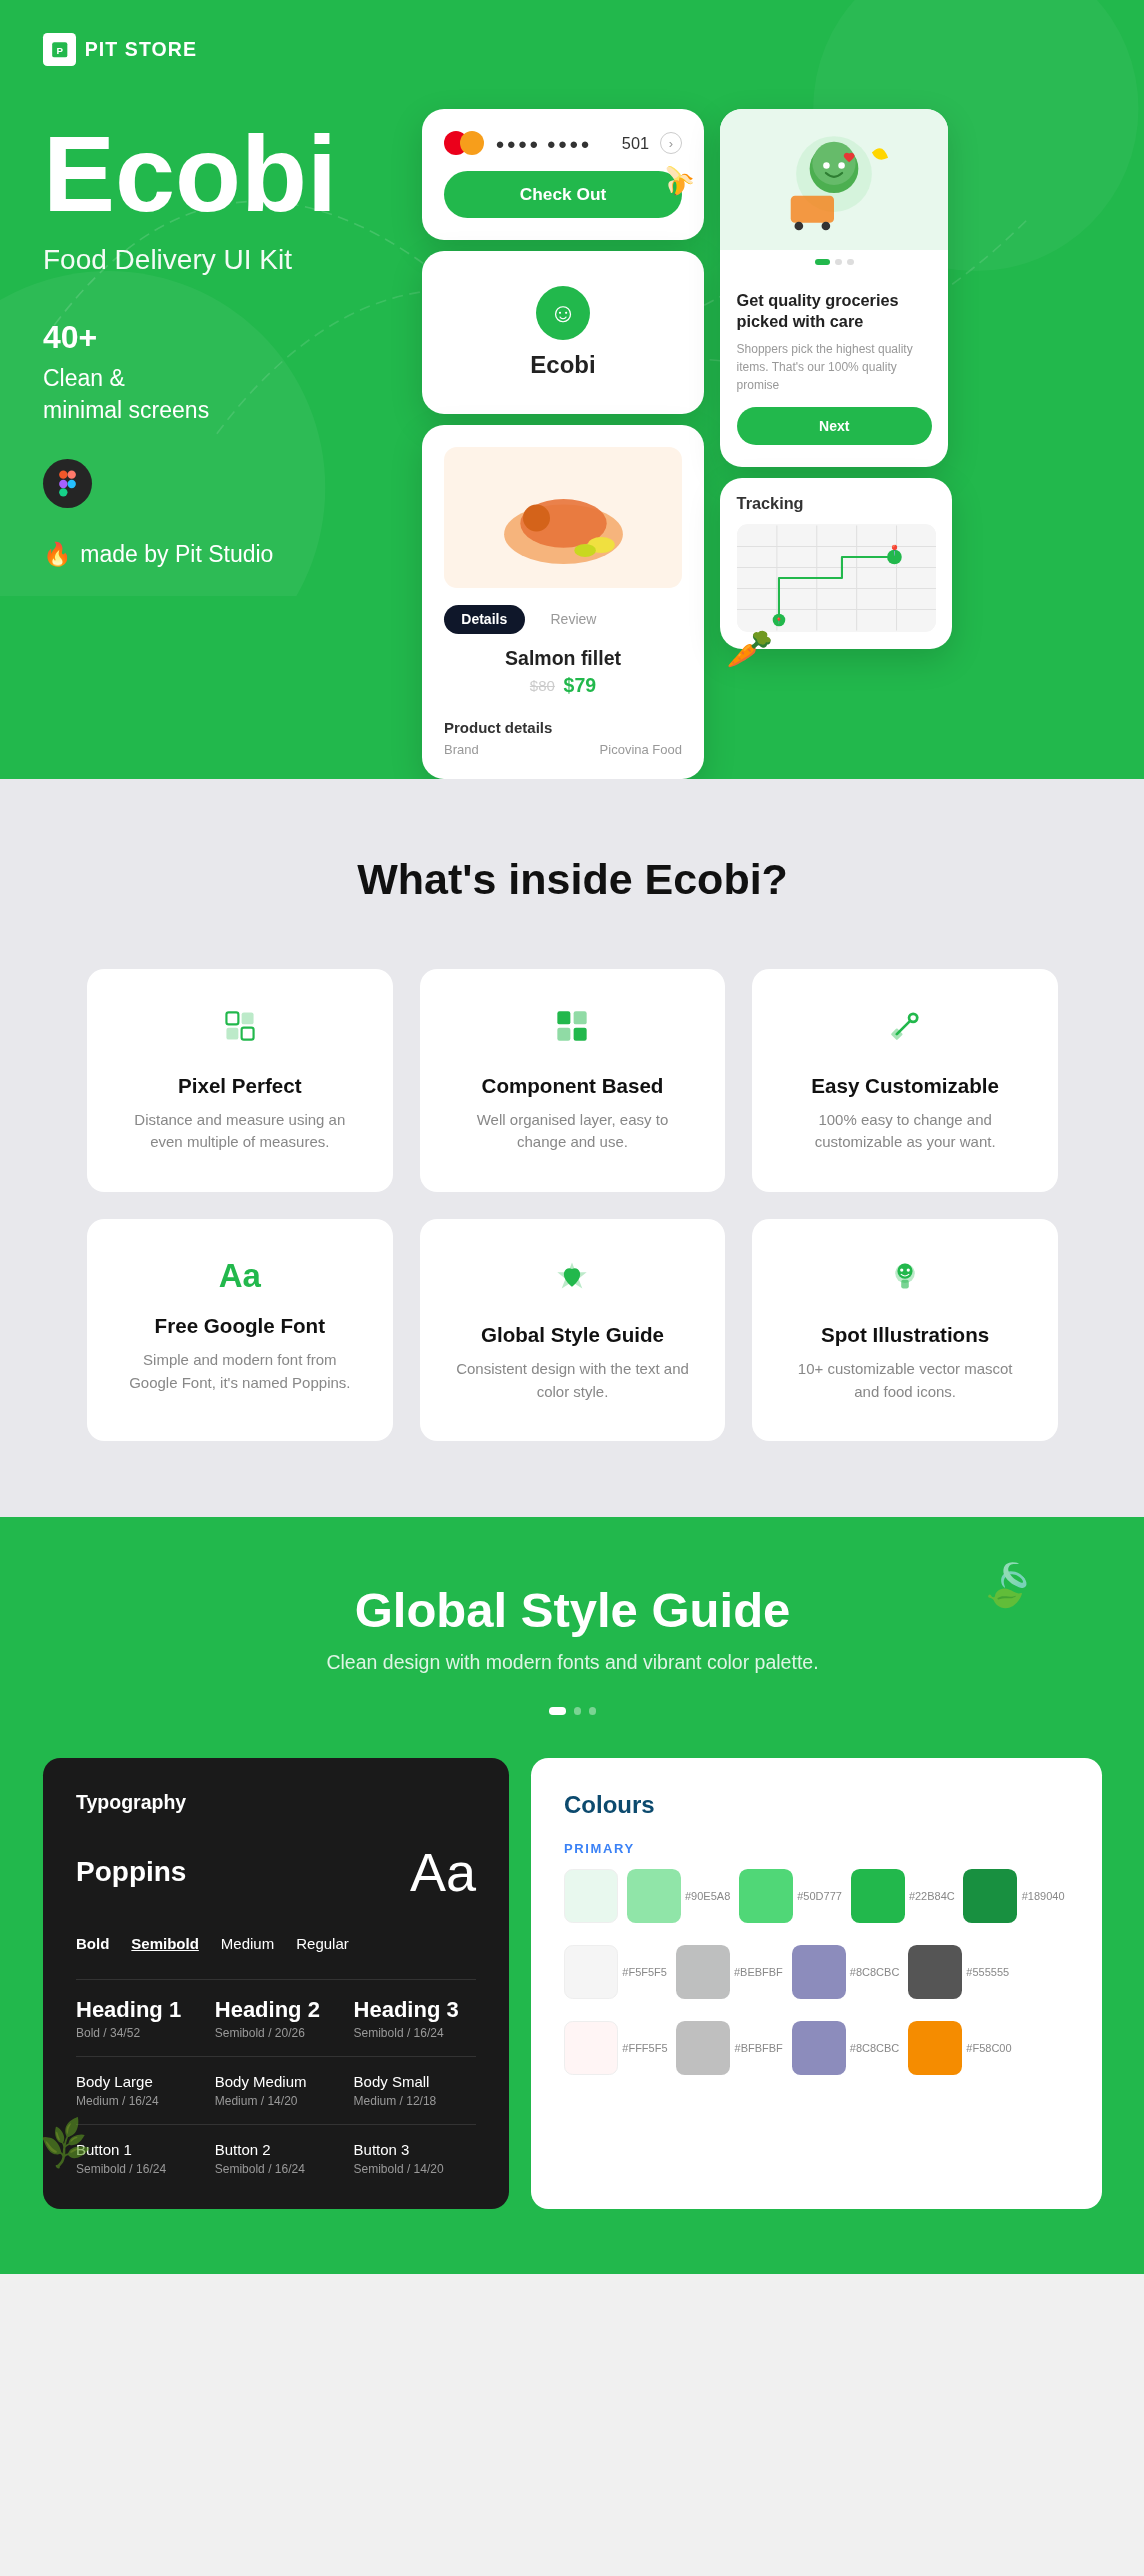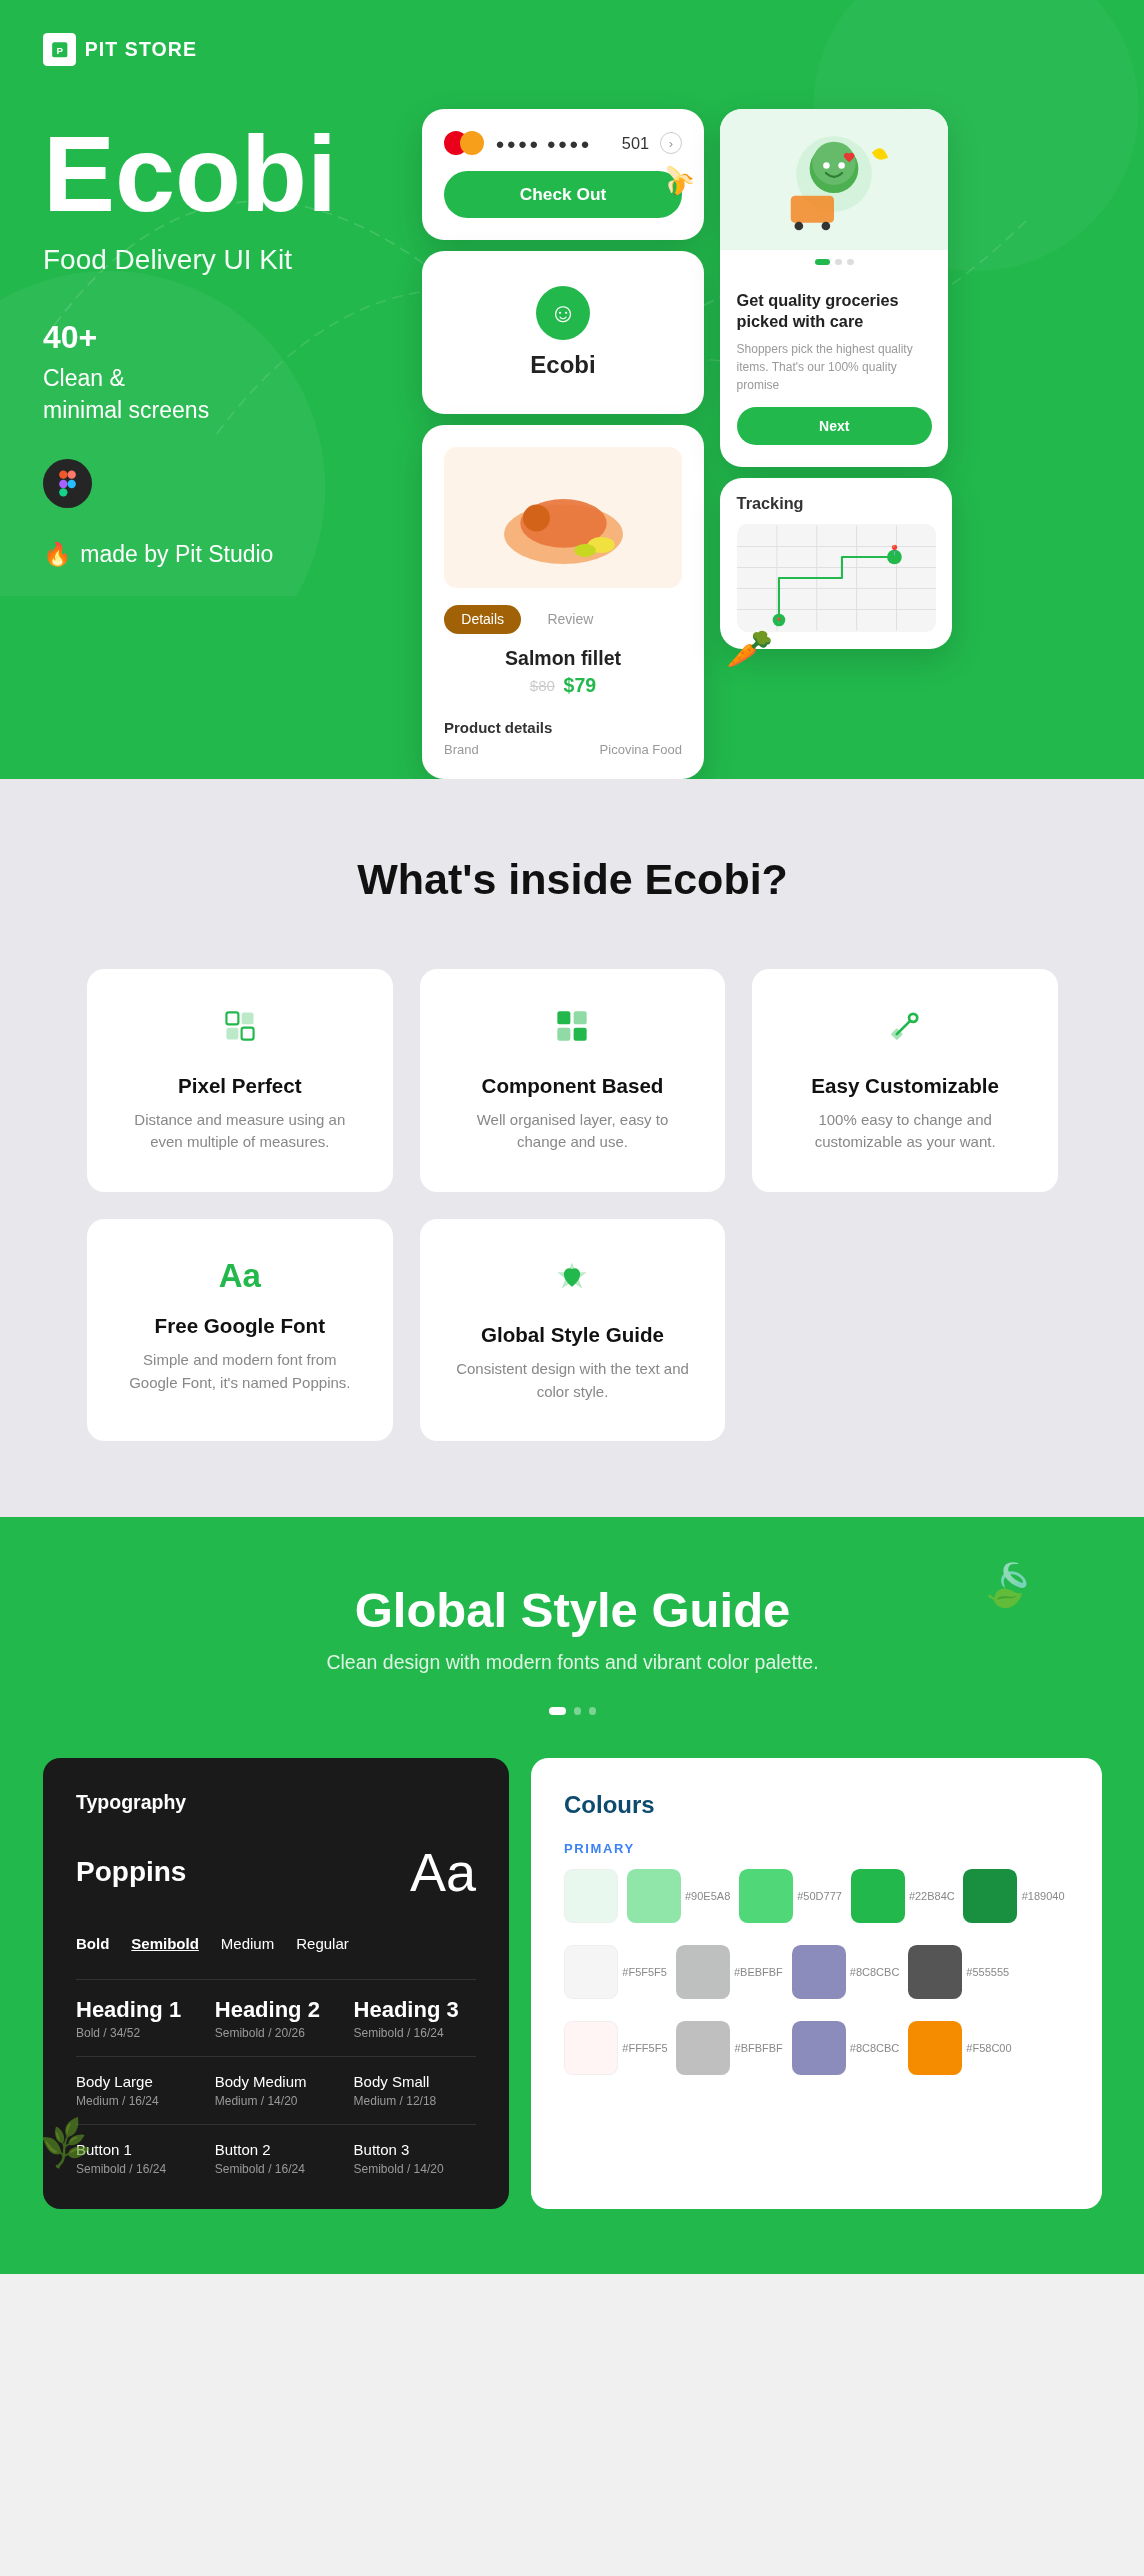--- a/index.html
+++ b/index.html
@@ -201,27 +201,27 @@
       margin-bottom: 16.3px;
       font-size: 54px;
       position: relative;
     }
     .product-tabs {
       display: flex;
       gap: 8.7px;
       margin-bottom: 13px;
     }
     .tab-active {
-      background: #a16207;
+      background: #0f172a;
       color: white;
       border: none;
       border-radius: 27px;
       padding: 6.5px 17.3px;
       font-size: 14px;
-      font-weight: 400;
+      font-weight: 700;
     }
     .tab-inactive {
       background: none;
       color: #999;
       border: none;
       font-size: 14px;
       padding: 6.5px 17.3px;
     }
     .product-name {
       font-size: 19.5px;
@@ -753,20 +753,36 @@
       <div class="feature-icon">
         <svg width="38" height="38" viewBox="0 0 70 70">
           <path d="M 35 10 L 42 28 L 62 28 L 47 40 L 54 58 L 35 46 L 16 58 L 23 40 L 8 28 L 28 28 Z" fill="#22b84c" opacity="0.3"></path>
           <path d="M 35 55 C 35 55 20 44 20 32 C 20 24 27 18 35 22 C 43 18 50 24 50 32 C 50 44 35 55 35 55 Z" fill="#22b84c"></path>
         </svg>
       </div>
       <div class="feature-title">Global Style Guide</div>
       <div class="feature-desc">Consistent design with the text and color style.</div>
     </div>
 
+    <div class="feature-card">
+      <div class="feature-icon">
+        <svg width="38" height="38" viewBox="0 0 70 70">
+          <circle cx="35" cy="30" r="18" fill="#22b84c" opacity="0.3"></circle>
+          <circle cx="35" cy="26" r="14" fill="#22b84c"></circle>
+
+          <circle cx="29" cy="24" r="3" fill="white"></circle>
+          <circle cx="41" cy="24" r="3" fill="white"></circle>
+          <path d="M 28 32 Q 35 38 42 32" stroke="white" stroke-width="2" fill="none" stroke-linecap="round"></path>
+
+          <rect x="28" y="42" width="14" height="16" rx="4" fill="#22b84c" opacity="0.6"></rect>
+        </svg>
+      </div>
+      <div class="feature-title">Spot Illustrations</div>
+      <div class="feature-desc">10+ customizable vector mascot and food icons.</div>
+    </div>
   </div>
 </section>
 
 <section class="style-section">
 
   <div style="position:absolute; top:43px; right:108px; font-size:43px; opacity:0.6; pointer-events:none; transform:rotate(20deg);">🍃</div>
   <div style="position:absolute; bottom:108px; left:43px; font-size:38px; opacity:0.6; pointer-events:none; transform:rotate(-20deg);">🌿</div>
 
   <h2 class="style-title">Global Style Guide</h2>
   <p class="style-subtitle">Clean design with modern fonts and vibrant color palette.</p>

